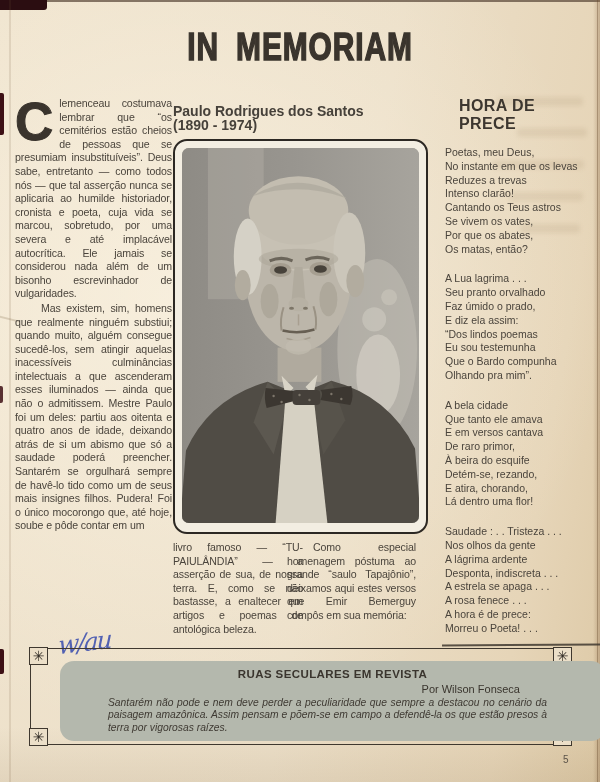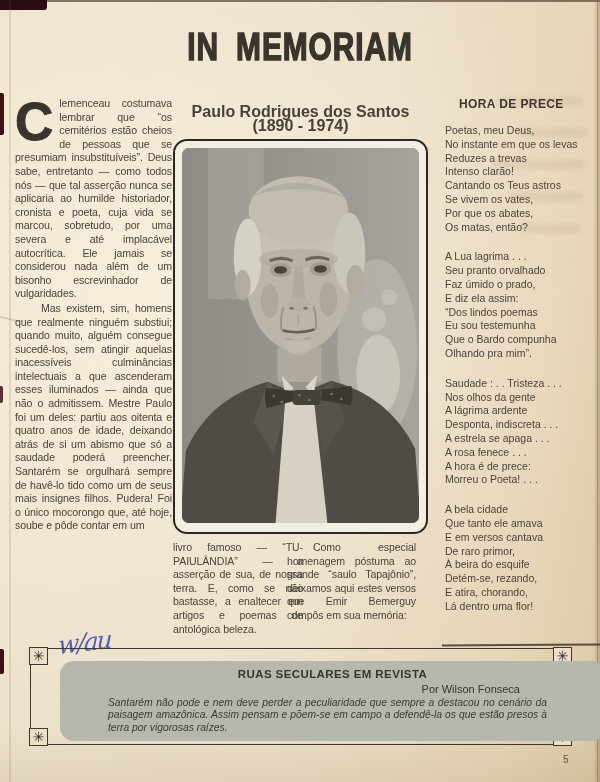--- a/index.html
+++ b/index.html
@@ -28,34 +28,34 @@
   .headline{
     left:0;top:28px;width:600px;text-align:center;
     font-weight:900;font-size:34px;letter-spacing:1px;word-spacing:9px;color:#3a342d;
     -webkit-text-stroke:1.3px #3a342d;transform:scale(.88,1.12);
   }
   
   .bodytext{font-size:10.6px;line-height:13.6px;text-align:justify;letter-spacing:-.1px;color:#4a443c;}
   .leftcol{left:15px;top:97px;width:157px;}
   .dropcap{float:left;font-size:53px;line-height:43px;font-weight:900;margin:3px 6px 0 0;color:#3a342d;-webkit-text-stroke:1px #3a342d;}
   .p2{text-indent:26px;margin-top:1px;}
-  .caption{left:173px;top:105px;width:255px;text-align:center;font-weight:bold;font-size:16px;line-height:13.5px;color:#46413a;}
+  .caption{left:173px;top:105px;width:255px;font-weight:bold;font-size:14px;line-height:13.5px;color:#46413a;}
   
   .photoframe{
     left:173px;top:139px;width:255px;height:395px;box-sizing:border-box;
     border:2px solid #2c2823;border-radius:14px;background:#f3eee2;padding:7px 7px 9px 7px;
   }
   .photo{width:100%;height:100%;border-radius:7px;overflow:hidden;background:#95928b;}
   .photo svg{display:block;width:100%;height:100%;}
   .subcol-l{left:173px;top:541px;width:130px;}
   .subcol-r{left:287px;top:541px;width:129px;}
   .subcol-r .ind{text-indent:26px;}
   
   .poem{left:445px;top:97px;width:153px;}
-  .poem-title{font-weight:bold;font-size:12px;letter-spacing:.4px;color:#3d3730;margin:0 12px 13px 14px;}
+  .poem-title{font-weight:bold;font-size:16px;letter-spacing:.4px;color:#3d3730;margin:0 12px 13px 14px;}
   .stanza{white-space:pre-line;font-size:10.5px;line-height:13.8px;margin:0 0 16px 0;color:#4a443c;}
   .rightrule{left:442px;top:644px;width:158px;height:2px;background:#3f382f;opacity:.85;transform:rotate(-.4deg);}
   
   .ornbox{left:30px;top:648px;width:541px;height:97px;box-sizing:border-box;border:1.5px solid #3f382f;}
   .corner{position:absolute;width:19px;height:18px;background:#ecdfc8;border:1.5px solid #3f382f;
           display:flex;align-items:center;justify-content:center;font-family:"DejaVu Sans",sans-serif;
           font-size:14px;color:#332d26;box-sizing:border-box;}
   .c-tl{left:-2px;top:-2px;} .c-tr{right:-2px;top:-2px;} .c-bl{left:-2px;bottom:-2px;} .c-br{right:-2px;bottom:-2px;}
   .graypanel{left:60px;top:661px;width:545px;height:80px;background:#b4b8ad;border-radius:14px;box-sizing:border-box;padding-top:7px;}
   .gp-title{text-align:center;font-weight:bold;font-size:11.5px;letter-spacing:.4px;color:#3a352e;}
@@ -177,36 +177,36 @@
 Por que os abates,
 Os matas, então?</div>
     <div class="stanza">A Lua lagrima . . .
 Seu pranto orvalhado
 Faz úmido o prado,
 E diz ela assim:
 “Dos lindos poemas
 Eu sou testemunha
 Que o Bardo compunha
 Olhando pra mim”.</div>
+    <div class="stanza">A bela cidade
+Que tanto ele amava
+E em versos cantava
+De raro primor,
+À beira do esquife
+Detém-se, rezando,
+E atira, chorando,
+Lá dentro uma flor!</div>
     <div class="stanza">Saudade : . . Tristeza . . .
 Nos olhos da gente
 A lágrima ardente
 Desponta, indiscreta . . .
 A estrela se apaga . . .
 A rosa fenece . . .
 A hora é de prece:
 Morreu o Poeta! . . .</div>
-    <div class="stanza">A bela cidade
-Que tanto ele amava
-E em versos cantava
-De raro primor,
-À beira do esquife
-Detém-se, rezando,
-E atira, chorando,
-Lá dentro uma flor!</div>
   </div>
 
   <div class="abs rightrule"></div>
 
   <div class="abs handwriting">w/au</div>
 
   <div class="abs ornbox">
     <div class="corner c-tl">✳</div>
     <div class="corner c-tr">✳</div>
     <div class="corner c-bl">✳</div>

